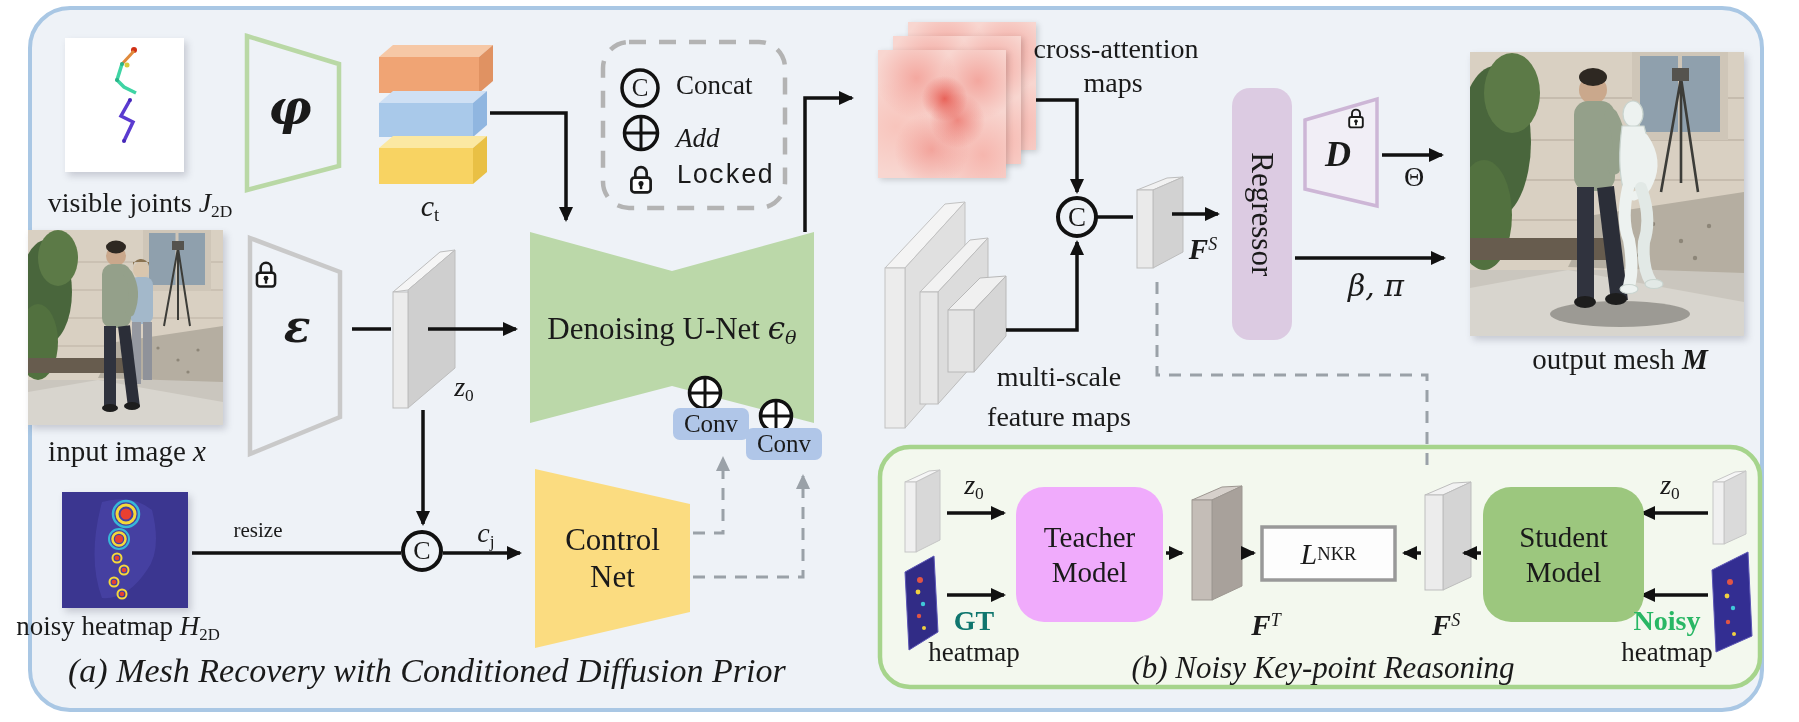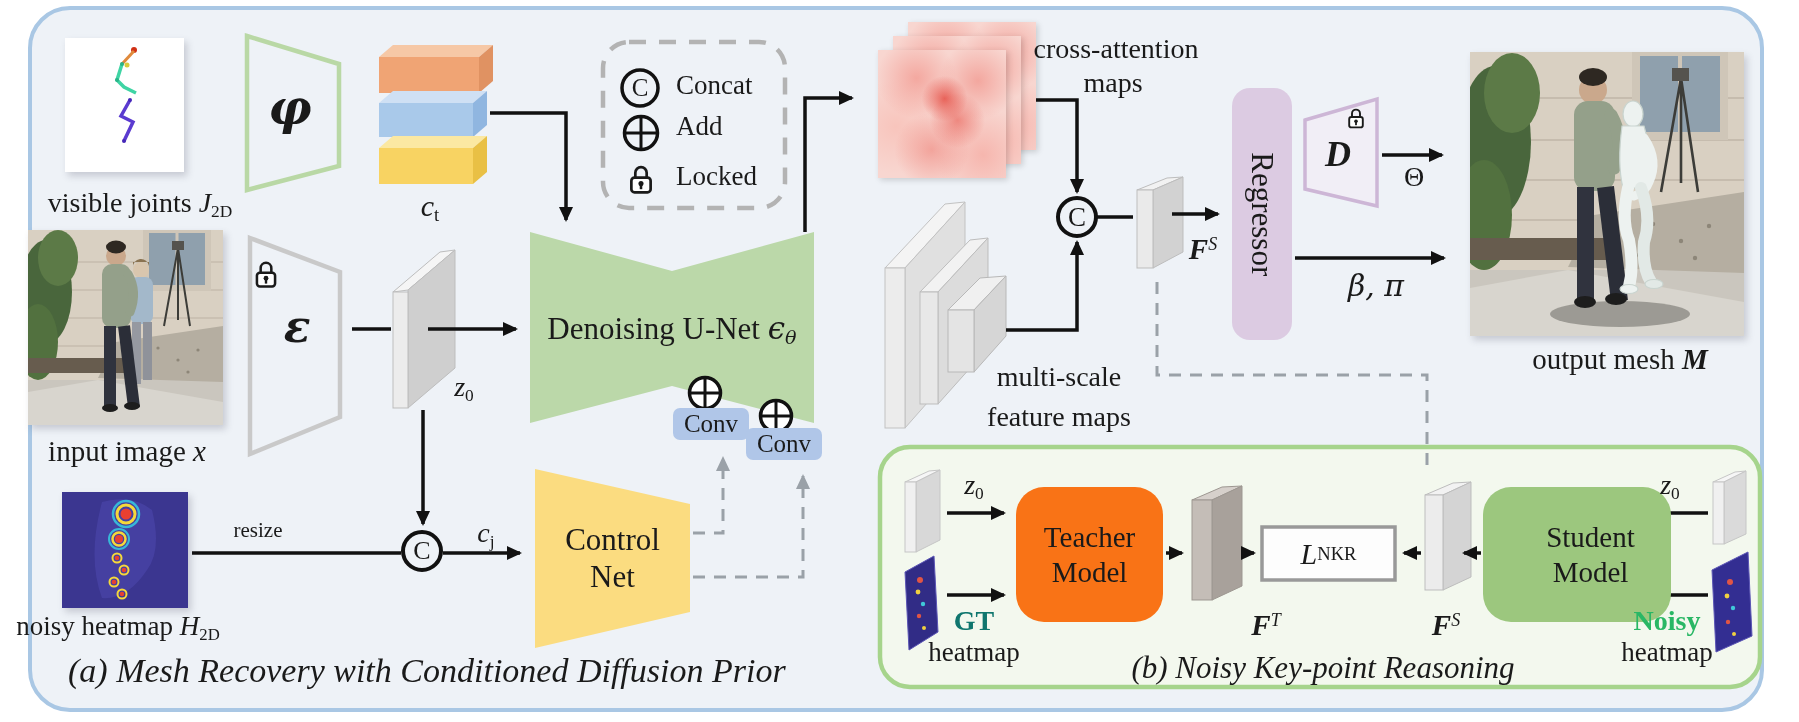--- a/index.html
+++ b/index.html
@@ -359,25 +359,25 @@
     </svg>
   </div>
 
   <div class="convbox" style="left:673px;top:408px;width:76px;height:32px;">
       <span>Conv</span>
     </div>
   <div class="convbox" style="left:746px;top:428px;width:76px;height:32px;">
       <span>Conv</span>
     </div>
 
-  <div class="roundbox" style="left:1016px;top:487px;width:147px;height:135px;background:#f97316;">
+  <div class="roundbox" style="left:1016px;top:487px;width:147px;height:135px;background:#f0abfc;">
     <span>Teacher</span>
     <span>Model</span>
   </div>
-  <div class="roundbox" style="left:1483px;top:487px;width:161px;height:135px;background:#9cc77e;padding-left:27px;">
+  <div class="roundbox" style="left:1483px;top:487px;width:161px;height:135px;background:#9cc77e;">
     <span>Student</span>
     <span>Model</span>
   </div>
 
   <div class="txt" style="left:1262px;top:527px;width:133px;height:53px;display:flex;align-items:center;justify-content:center;font-size:30px;">
     <span class="v">L</span>
       <span class="sub">NKR</span>
   </div>
 
   <div class="txt ctr" style="left:140px;top:188px;font-size:28px;">
@@ -385,22 +385,22 @@
   </div>
 
   <div class="txt ctr greek" style="left:290px;top:82px;font-size:48px;font-weight:bold;"><span>φ</span></div>
 
   <div class="txt ctr" style="left:430px;top:190px;font-size:30px;">
     <span class="v">c</span><span class="sub">t</span>
   </div>
 
   <div class="cletter" style="left:640px;top:88px;font-size:25px;"><span>C</span></div>
   <div class="txt" style="left:676px;top:71px;font-size:27px;"><span>Concat</span></div>
-  <div class="txt" style="left:676px;top:112px;font-size:27px;"><span>Add</span></div>
-  <div class="txt" style="left:676px;top:162px;font-size:27px;"><span>Locked</span></div>
+  <div class="txt" style="left:676px;top:124px;font-size:27px;font-style:italic;"><span>Add</span></div>
+  <div class="txt" style="left:676px;top:162px;font-size:27px;font-family:Liberation Mono, monospace;"><span>Locked</span></div>
 
   <div class="txt ctr" style="left:1116px;top:34px;font-size:28px;"><span>cross-attention</span></div>
   <div class="txt ctr" style="left:1113px;top:68px;font-size:28px;"><span>maps</span></div>
 
   <div class="txt ctr" style="left:672px;top:312px;font-size:31px;">
     <span>Denoising U-Net </span><span class="greek">ϵ</span><span class="sub greek">θ</span>
   </div>
 
   <div class="txt" style="left:535px;top:504px;width:155px;height:108px;display:flex;flex-direction:column;align-items:center;justify-content:center;font-size:31px;line-height:1.2;">
     <span>Control</span>

